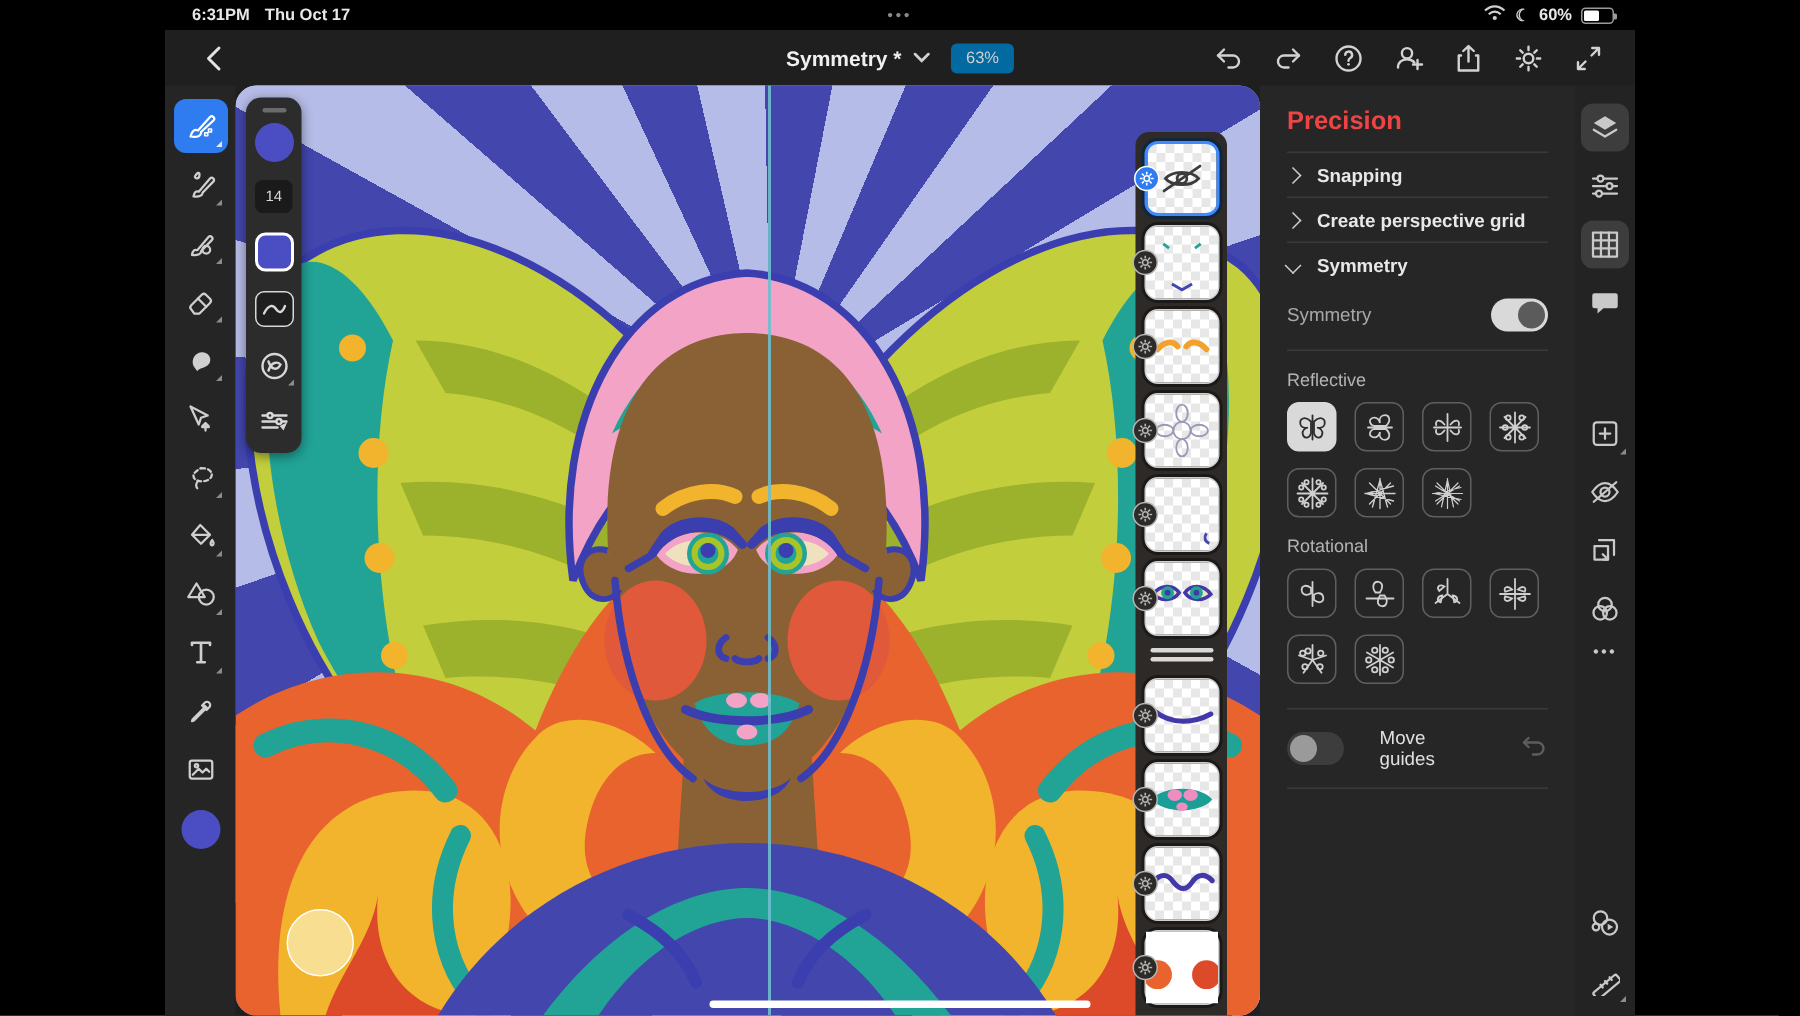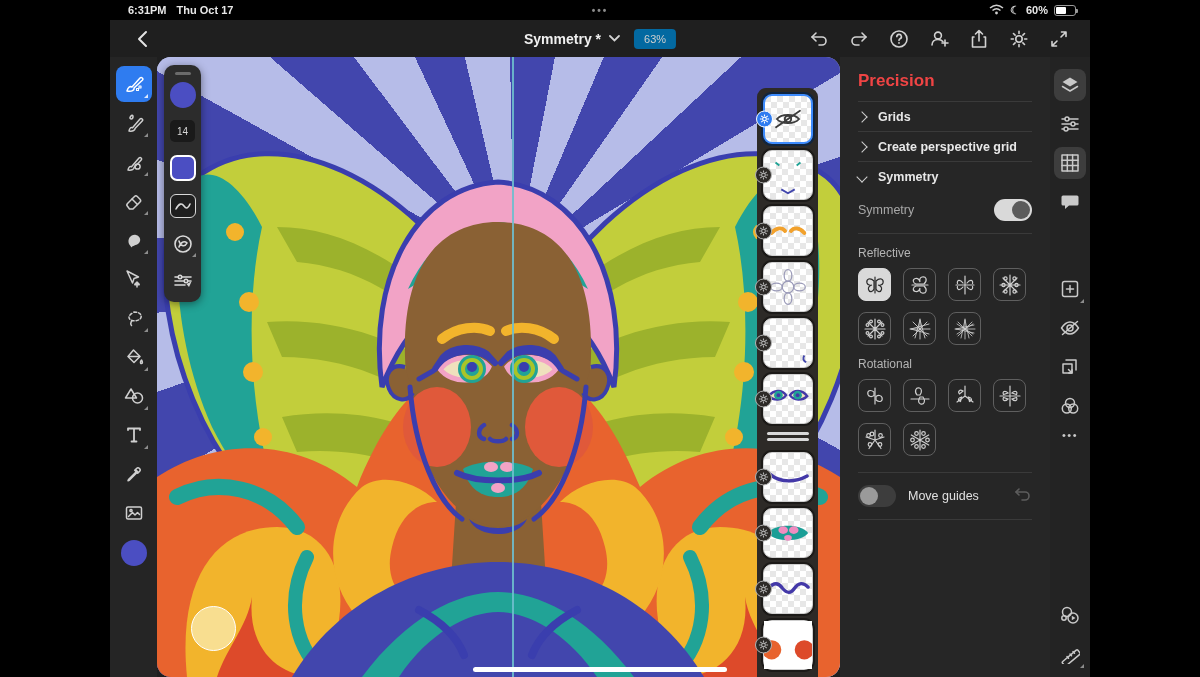--- a/index.html
+++ b/index.html
@@ -100,21 +100,21 @@
   .switch.off { background:#3d3d3d; }
   .switch.off i { position:absolute; left:2px; top:2px; width:18px; height:18px; border-radius:50%; background:#9a9a9a; }
   .hr { border-top:1px solid #3a3a3a; }
   .group-label { font-size:12px; color:#b4b4b4; margin:12px 0 8px; }
   .sym-grid { display:flex; flex-wrap:wrap; gap:11px 12px; }
   .sym-btn { width:33px; height:33px; border:1px solid #5f5f5f; border-radius:8px; background:transparent;
     display:flex; align-items:center; justify-content:center; cursor:pointer; }
   .sym-btn svg { stroke:#cfcfcf; fill:none; stroke-width:1.2; stroke-linecap:round; }
   .sym-btn.selected { background:#d9d9d9; border-color:#d9d9d9; }
   .sym-btn.selected svg { stroke:#2b2b2b; }
-  .mg-row { display:flex; align-items:center; gap:12px; padding:12px 0; }
+  .mg-row { display:flex; align-items:center; gap:24px; padding:12px 0; }
   .mg-label { font-size:12.5px; color:#e0e0e0; }
   .mg-reset { margin-left:auto; cursor:pointer; }
   .mg-reset svg { stroke:#5d5d5d; fill:none; stroke-width:1.6; stroke-linecap:round; stroke-linejoin:round; }
 
   
   .right-rail { width:40px; height:100%; background:#232323; display:flex; flex-direction:column; align-items:center; padding-top:12px; z-index:5; }
   .rr-icon { width:32px; height:32px; border-radius:8px; display:flex; align-items:center; justify-content:center; margin-bottom:7px; position:relative; cursor:pointer; }
   .rr-icon svg { stroke:#c9c9c9; fill:none; stroke-width:1.5; stroke-linecap:round; stroke-linejoin:round; }
   .rr-icon.active { background:#3d3d3d; }
   .rr-more { color:#c9c9c9; font-size:11px; letter-spacing:1.5px; margin-bottom:7px; cursor:pointer; }
@@ -573,21 +573,21 @@
         </div>
       </div>
     </div>
 
     <div class="panel">
       <div class="panel-inner">
         <div class="panel-title">Precision</div>
 
         <div class="acc-row">
           <span class="chev right"></span>
-          <span>Grids</span>
+          <span>Snapping</span>
         </div>
         <div class="acc-row">
           <span class="chev right"></span>
           <span>Create perspective grid</span>
         </div>
         <div class="acc-row">
           <span class="chev down"></span>
           <span>Symmetry</span>
         </div>
 

